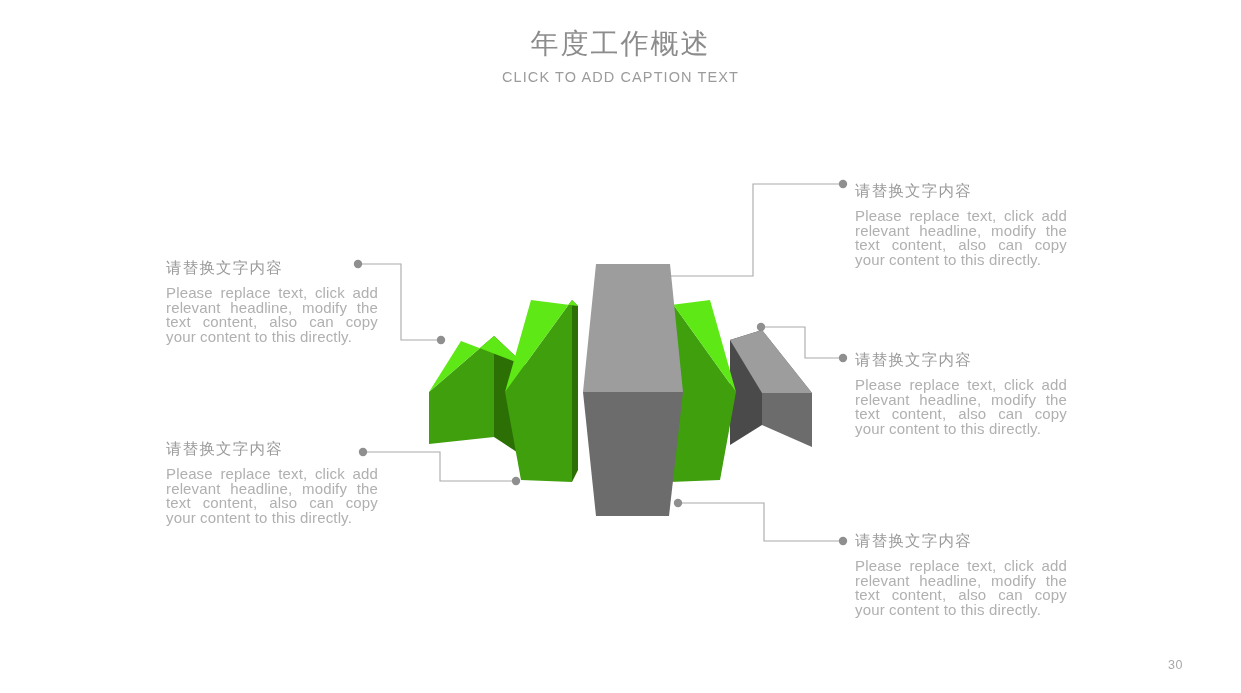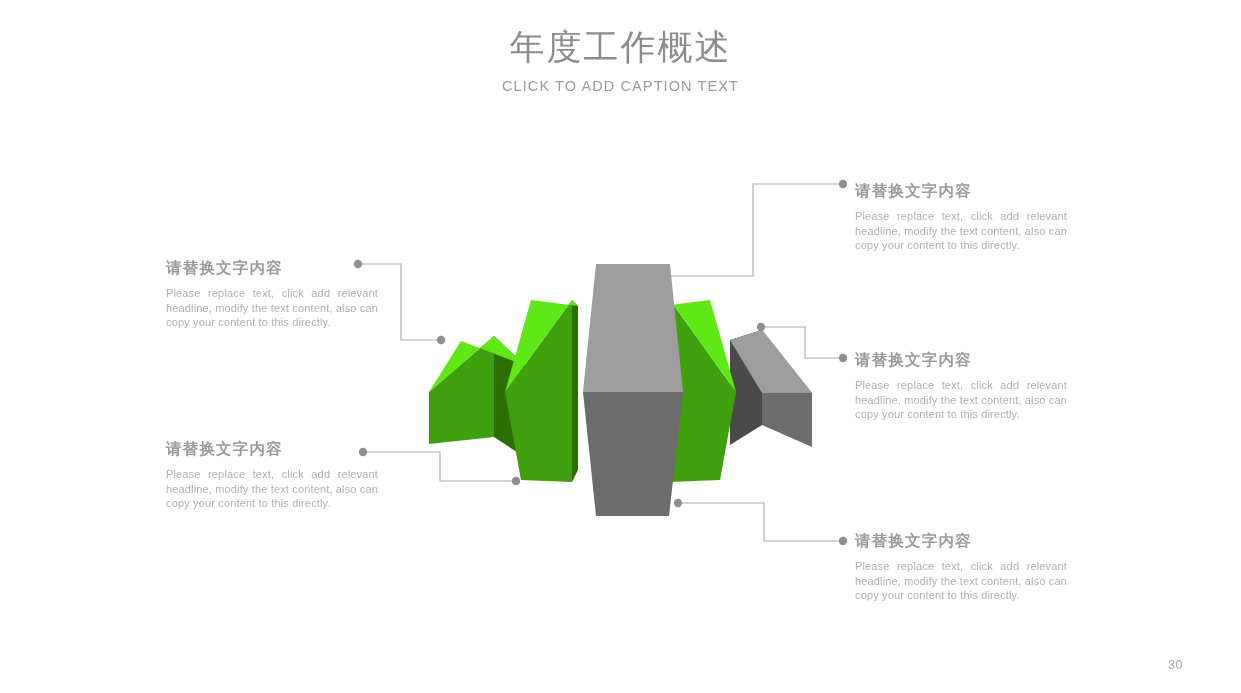--- a/index.html
+++ b/index.html
@@ -18,21 +18,21 @@
 
   
   .slide-header {
     position: absolute;
     top: 26px;
     left: 0;
     width: 1241px;
     text-align: center;
   }
   .slide-title {
-    font-size: 35px;
+    font-size: 28px;
     letter-spacing: 2px;
     color: #8c8c8c;
     font-weight: 400;
     line-height: 1.25;
     margin: 0;
     font-family: "DejaVu Sans", "Liberation Sans", sans-serif;
   }
   .slide-subtitle {
     margin: 8px 0 0 0;
     font-size: 14.5px;
@@ -44,26 +44,26 @@
   
   .callout {
     position: absolute;
     width: 212px;
   }
   .callout-title {
     font-size: 15.5px;
     color: #9a9a9a;
     letter-spacing: 1.2px;
     margin: 0 0 7px 0;
-    font-weight: 700;
+    font-weight: 400;
     white-space: nowrap;
     font-family: "DejaVu Sans", "Liberation Sans", sans-serif;
   }
   .callout-body {
-    font-size: 11px;
+    font-size: 15px;
     line-height: 14.6px;
     color: #b0b0b0;
     text-align: justify;
     margin: 0;
     letter-spacing: 0.15px;
   }
 
   .callout-l1 { left: 166px; top: 258px; }
   .callout-l2 { left: 166px; top: 439px; }
   .callout-r1 { left: 855px; top: 181px; }

